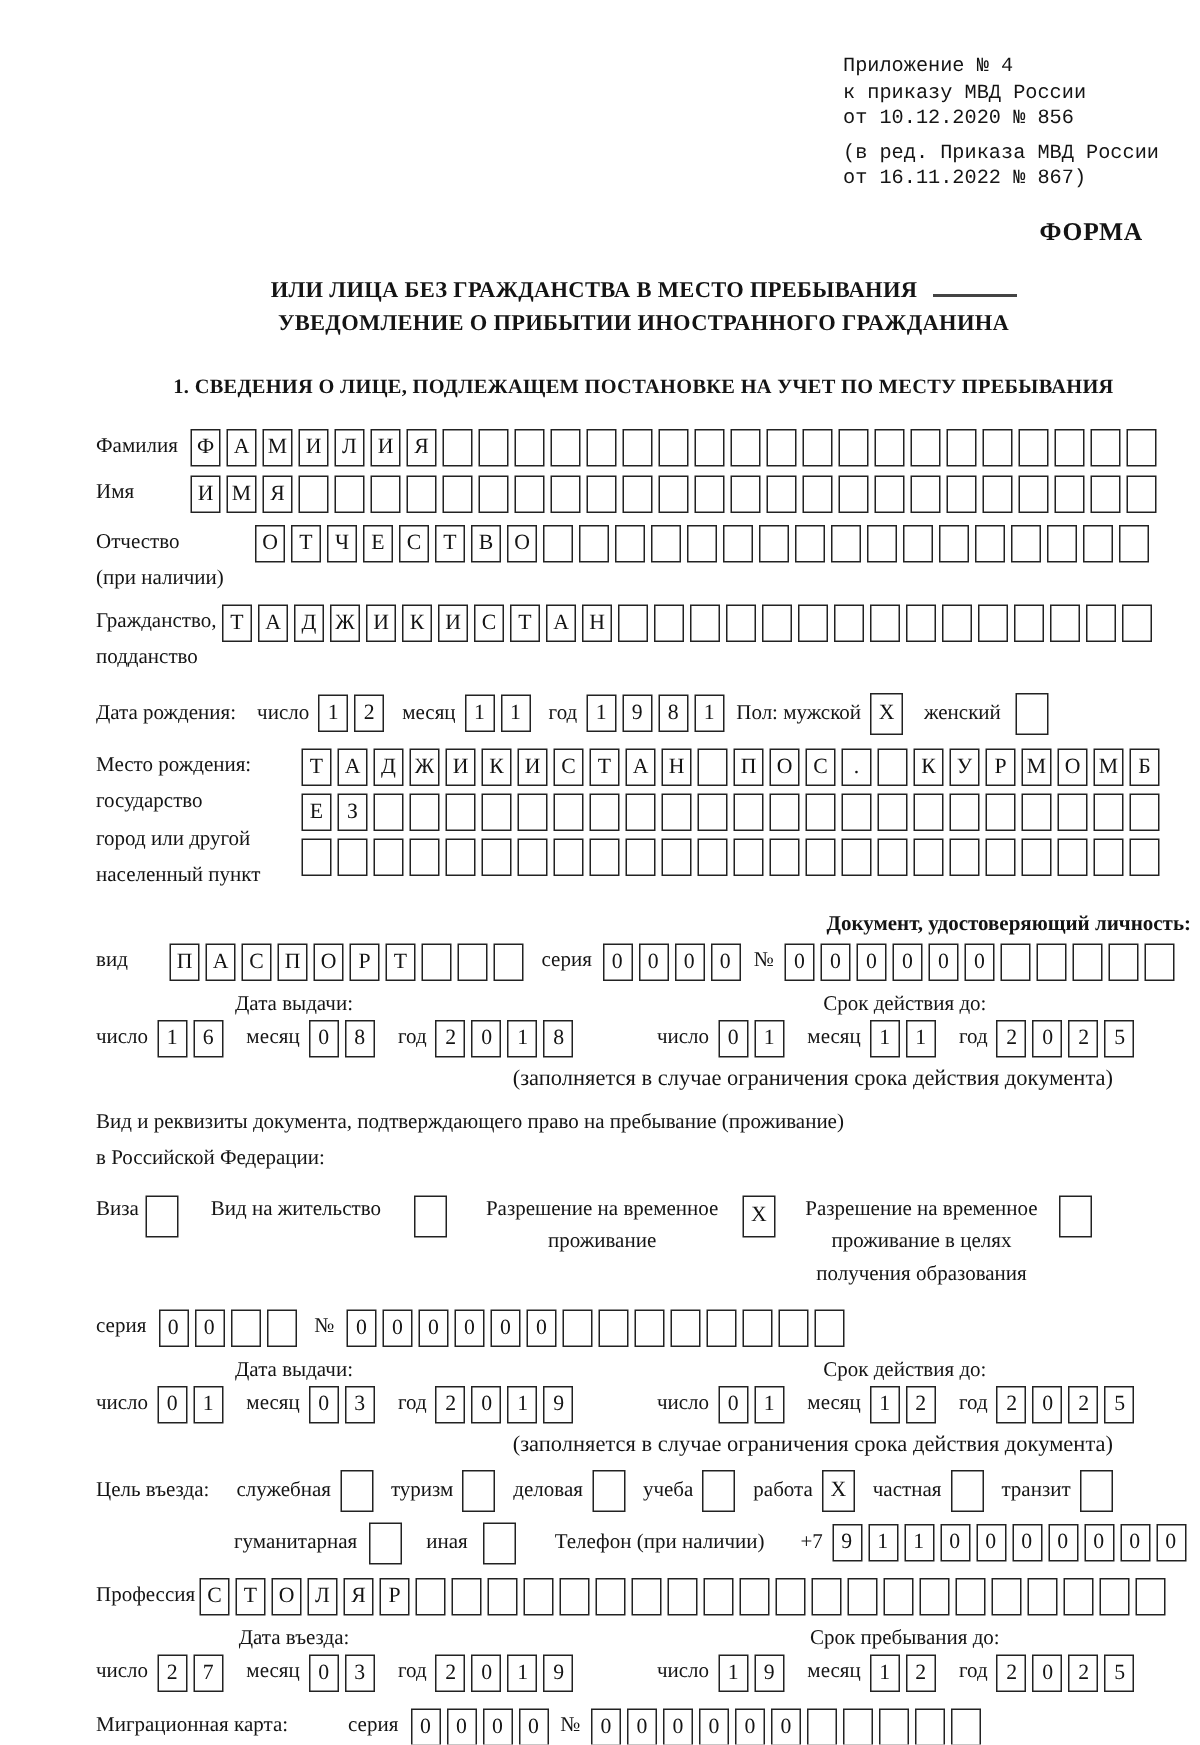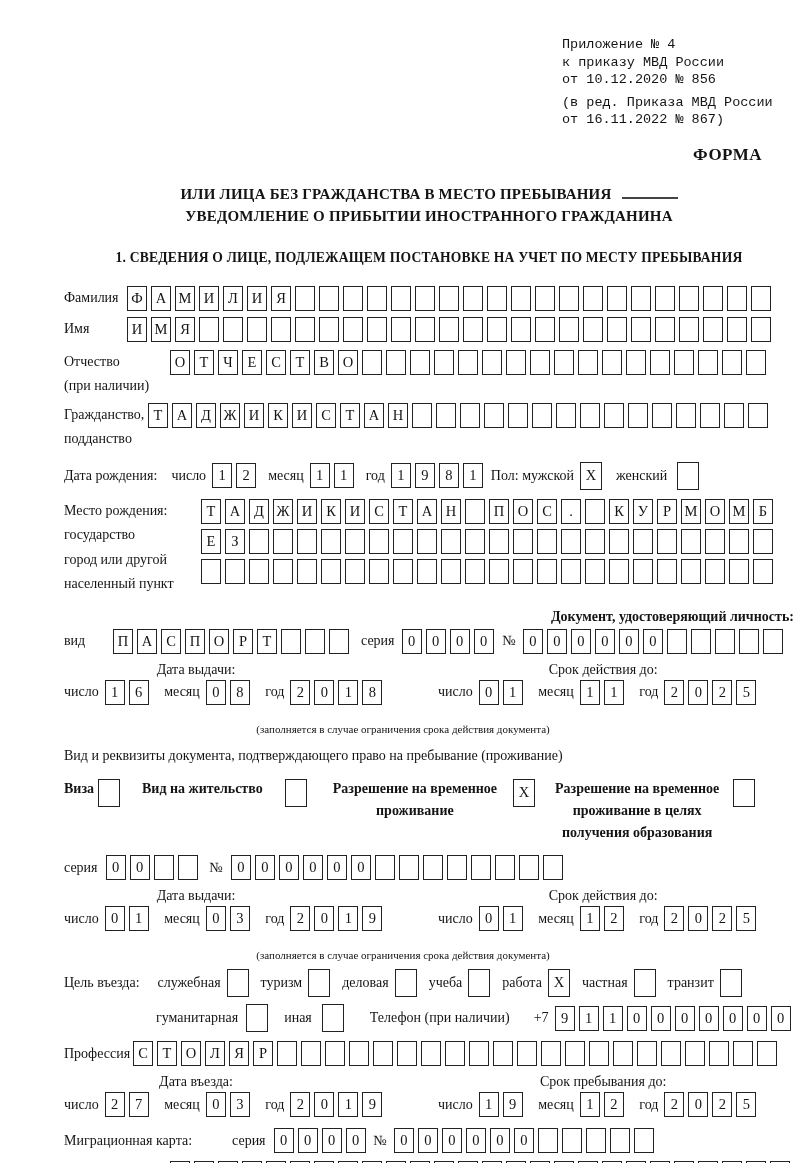--- a/index.html
+++ b/index.html
@@ -29,25 +29,25 @@
   .topalign{align-items:flex-start;}
   .stack .bxrow{display:block;margin-bottom:5px;}
   
   .dpair{display:flex;margin-top:8px;}
   .dcol{white-space:nowrap;}
   .dcol .dhead{text-align:center;margin-bottom:2px;}
   .dcol.left{width:374px;}
   .dcol.left .dhead{padding-right:110px;}
   .dg{display:inline-flex;align-items:center;margin-right:12px;}
   .dg .dlb{margin-right:6px;}
-  .vnote{text-align:center;font-size:11px;margin-top:18px;padding-right:52px;}
+  .vnote{text-align:right;font-size:15px;margin-top:6px;padding-right:52px;}
   
   .permits{display:flex;align-items:flex-start;margin-top:10px;}
   .popt{display:flex;align-items:flex-start;}
-  .popt .plbl{line-height:1.55;font-weight:bold;}
+  .popt .plbl{line-height:1.55;}
   .popt .ctr{text-align:center;}
   .popt .bxrow{margin-left:8px;margin-top:1px;}
   
   .purp span.pl{margin-left:12px;margin-right:6px;}
   .purp span.pl:first-of-type{margin-left:0;}
 </style>
 </head>
 <body>
 
 <div class="sheet">
@@ -169,20 +169,21 @@
       <span class="dg">
         <span class="dlb">год</span>
         <span class="bxrow"><span class="bx">2</span><span class="bx">0</span><span class="bx">2</span><span class="bx">5</span></span>
       </span>
     </div>
   </div>
   <div class="vnote">(заполняется в случае ограничения срока действия документа)</div>
 
   <div style="margin-top:9px;line-height:1.75;">
     <div>Вид и реквизиты документа, подтверждающего право на пребывание (проживание)</div>
+    <div>в Российской Федерации:</div>
   </div>
 
   <div class="permits">
     <div class="popt">
       <span class="plbl">Виза</span>
       <span class="bxrow lg" style="margin-left:4px;"><span class="bx"></span></span>
     </div>
     <div class="popt" style="margin-left:22px;">
       <span class="plbl">Вид на жительство</span>
       <span class="bxrow lg" style="margin-left:22px;"><span class="bx"></span></span>

